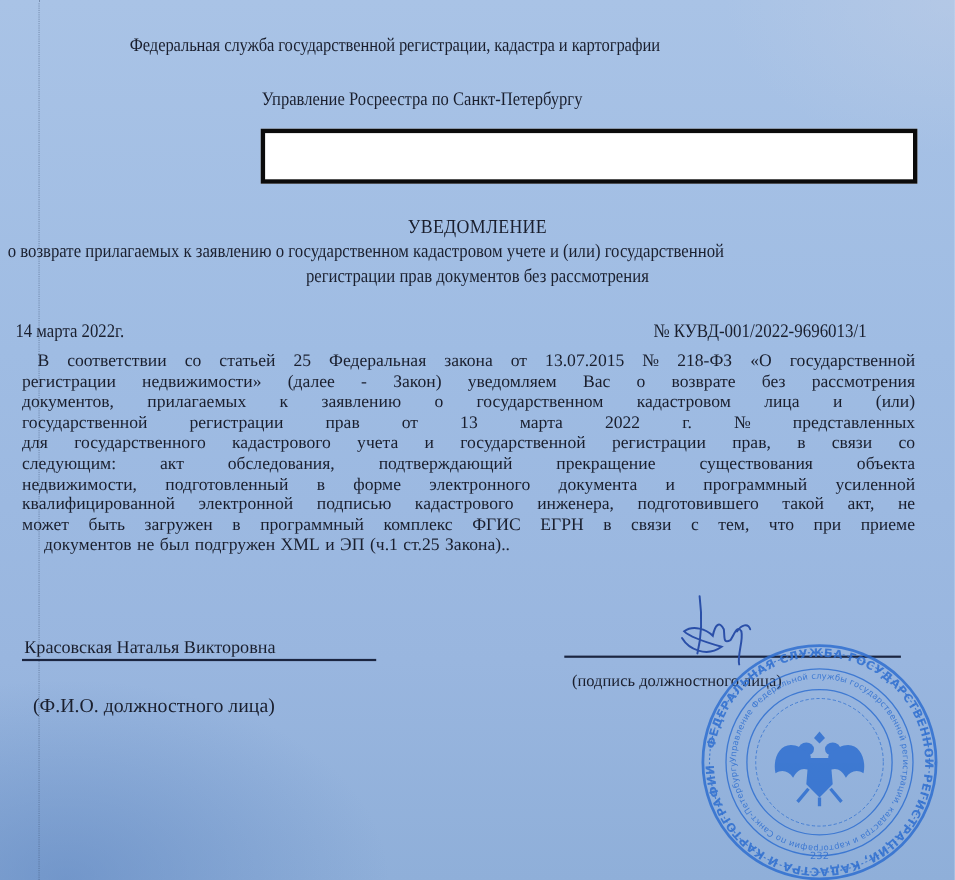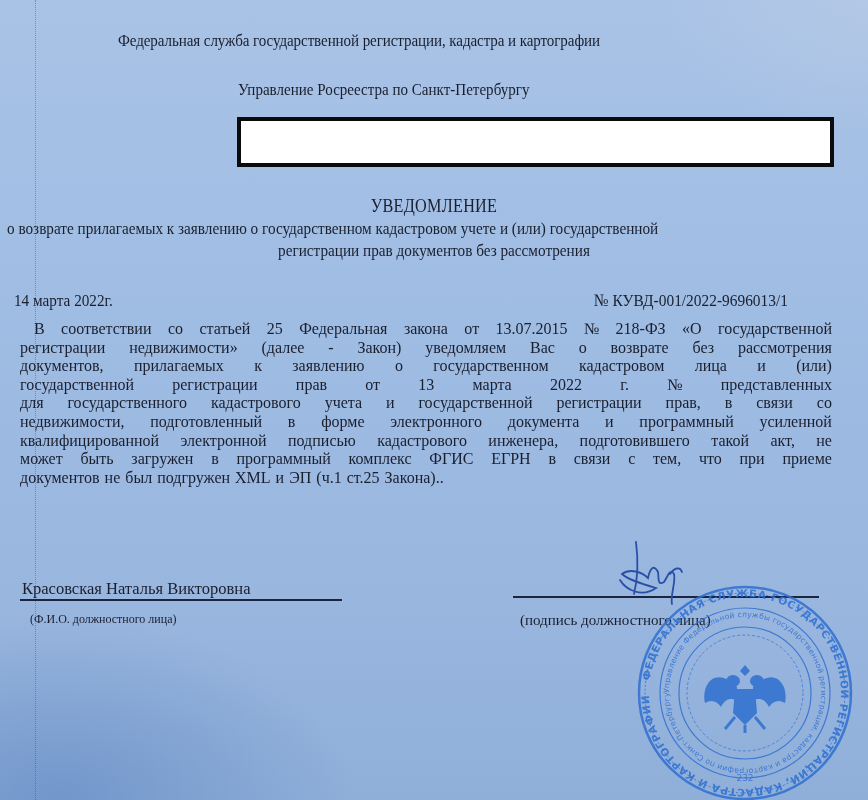--- a/index.html
+++ b/index.html
@@ -22,26 +22,26 @@
   .title { left:0; width:868px; top:196px; text-align:center; font-size:18px; letter-spacing:0.3px; transform:scaleX(0.9); transform-origin:center top;}
   .sub1 { left:7px; top:218px; font-size:17.5px; transform:scaleX(0.87); transform-origin:left top;}
   .sub2 { left:0; width:868px; top:240px; text-align:center; font-size:17.5px; transform:scaleX(0.87); transform-origin:center top;}
   .date { left:14px; top:290px; font-size:17.5px; transform:scaleX(0.87); transform-origin:left top;}
   .docno { left:594px; top:290px; font-size:17.5px; transform:scaleX(0.88); transform-origin:left top;}
   .body {
     position:absolute; left:20px; top:320px; width:812px;
     font-size:16px; line-height:18.6px;
   }
   .line { display:flex; justify-content:space-between; white-space:nowrap; height:18.6px; }
-  .line.last { justify-content:flex-start; gap:5px; }
+  .line.last { justify-content:flex-start; gap:5px;margin-left:20px; }
   .line.first { padding-left:14px; }
   .name { left:22px; top:579px; font-size:16.5px;text-align:right; }
   .rule-left { position:absolute; left:20px; top:599px; width:322px; height:0; border-top:2px solid #1b2540; }
   .rule-right { position:absolute; left:513px; top:596px; width:306px; height:0; border-top:2px solid #1b2540; }
-  .cap-left { left:30px; top:612px; font-size:12px; }
+  .cap-left { left:30px; top:631px; font-size:18px; }
   .cap-right { left:520px; top:612px; font-size:15px; }
   .sig { position:absolute; left:612px; top:538px; width:80px; height:70px; }
   .stamp { position:absolute; left:630px; top:585px; width:230px; height:215px; }
 </style>
 </head>
 <body>
 
 <div class="perf"></div>
 
 <div class="abs hdr1">Федеральная служба государственной регистрации, кадастра и картографии</div>
@@ -113,20 +113,29 @@
       <span>государственного</span>
       <span>кадастрового</span>
       <span>учета</span>
       <span>и</span>
       <span>государственной</span>
       <span>регистрации</span>
       <span>прав,</span>
       <span>в</span>
       <span>связи</span>
       <span>со</span>
+    </div>
+    <div class="line">
+      <span>следующим:</span>
+      <span>акт</span>
+      <span>обследования,</span>
+      <span>подтверждающий</span>
+      <span>прекращение</span>
+      <span>существования</span>
+      <span>объекта</span>
     </div>
     <div class="line">
       <span>недвижимости,</span>
       <span>подготовленный</span>
       <span>в</span>
       <span>форме</span>
       <span>электронного</span>
       <span>документа</span>
       <span>и</span>
       <span>программный</span>

